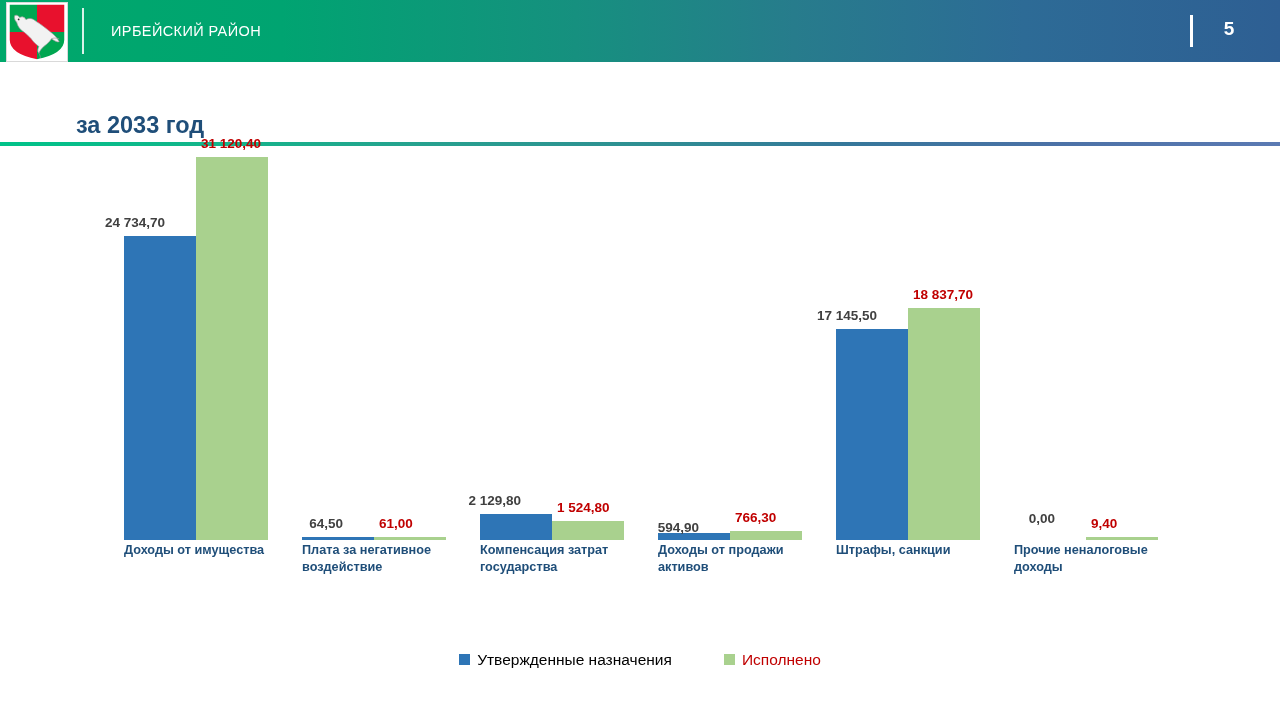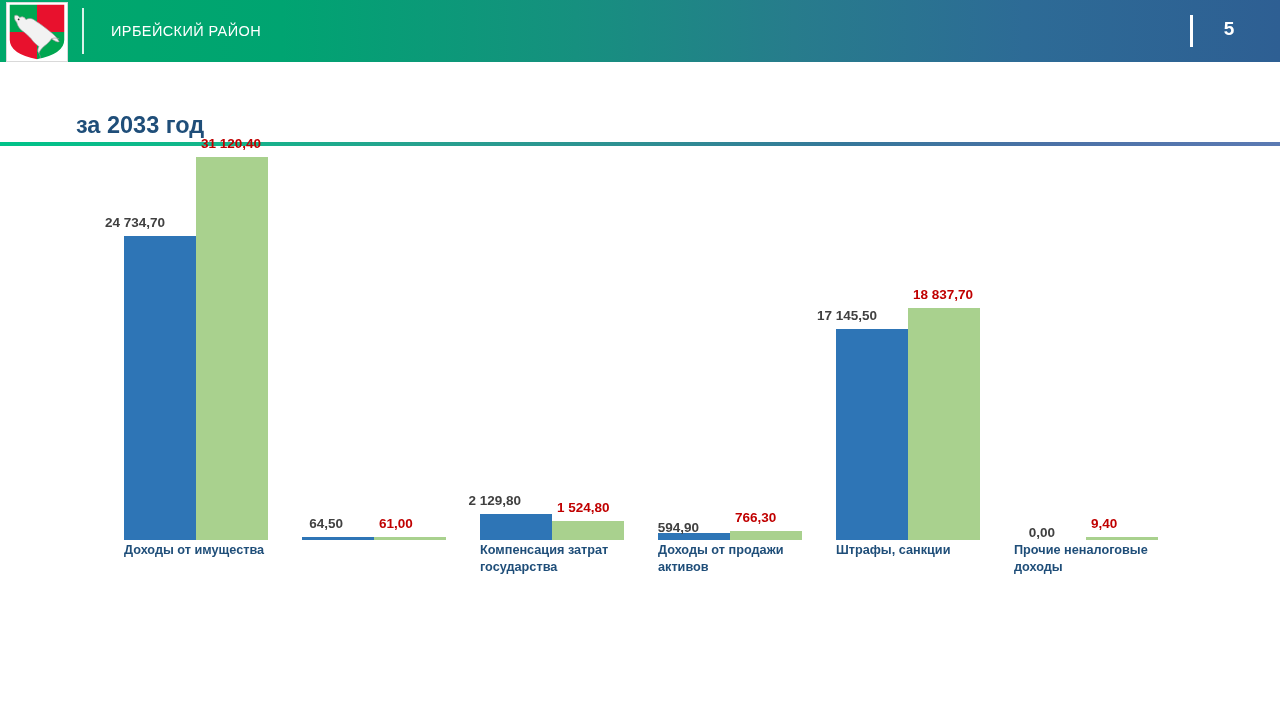--- a/index.html
+++ b/index.html
@@ -240,20 +240,21 @@
         </div>
         <div class="cat" style="left: 9px;">Доходы от имущества</div>
       </div>
       <div class="group" style="left: 293px;">
         <div class="bars">
           <div class="bar blue" title="Утвержденные назначения: 64,50" style="height: 3px;"></div>
           <div class="vlabel blue" style="bottom: 9px; left: -36px; width: 86px; text-align: right;">64,50</div>
           <div class="bar green" title="Исполнено: 61,00" style="height: 3px;"></div>
           <div class="vlabel green" style="bottom: 9px; left: 86px; width: 100px; text-align: left;">61,00</div>
         </div>
+        <div class="cat" style="left: 9px;">Плата за негативное воздействие</div>
       </div>
       <div class="group" style="left: 471px;">
         <div class="bars">
           <div class="bar blue" title="Утвержденные назначения: 2 129,80" style="height: 26.2115px;"></div>
           <div class="vlabel blue" style="bottom: 32.2115px; left: -36px; width: 86px; text-align: right;">2 129,80</div>
           <div class="bar green" title="Исполнено: 1 524,80" style="height: 18.7658px;"></div>
           <div class="vlabel green" style="bottom: 24.7658px; left: 86px; width: 100px; text-align: left;">1 524,80</div>
         </div>
         <div class="cat" style="left: 9px;">Компенсация затрат государства</div>
       </div>
@@ -270,20 +271,21 @@
         <div class="bars">
           <div class="bar blue" title="Утвержденные назначения: 17 145,50" style="height: 211.01px;"></div>
           <div class="vlabel blue" style="bottom: 217.01px; left: -36px; width: 86px; text-align: right;">17 145,50</div>
           <div class="bar green" title="Исполнено: 18 837,70" style="height: 231.836px;"></div>
           <div class="vlabel green" style="bottom: 237.836px; left: 86px; width: 100px; text-align: left;">18 837,70</div>
         </div>
         <div class="cat" style="left: 9px;">Штрафы, санкции</div>
       </div>
       <div class="group" style="left: 1005px;">
         <div class="bars">
-          <div class="vlabel blue" style="bottom: 0; left: -36px; width: 86px; text-align: right;">0,00</div>
+          <div class="vlabel blue" style="bottom: 14px; left: -36px; width: 86px; text-align: right;">0,00</div>
           <div class="bar green" title="Исполнено: 9,40" style="height: 3px;"></div>
           <div class="vlabel green" style="bottom: 9px; left: 86px; width: 100px; text-align: left;">9,40</div>
         </div>
         <div class="cat" style="left: 9px;">Прочие неналоговые доходы</div>
       </div>
     </div>
+  <div class="legend" id="legend-area"><span class="legend-item"><span class="swatch blue"></span><span class="legend-text dark">Утвержденные назначения</span></span><span class="legend-item"><span class="swatch green"></span><span class="legend-text red">Исполнено</span></span></div>
 </div>
 
 </body></html>

